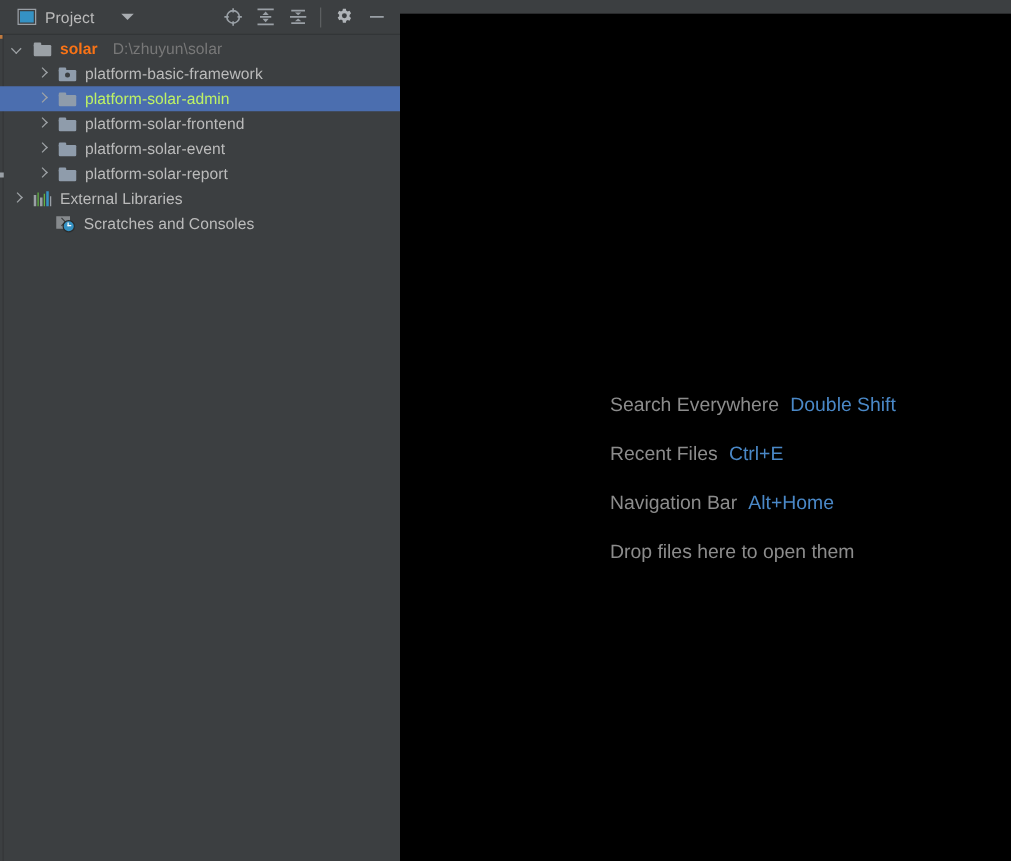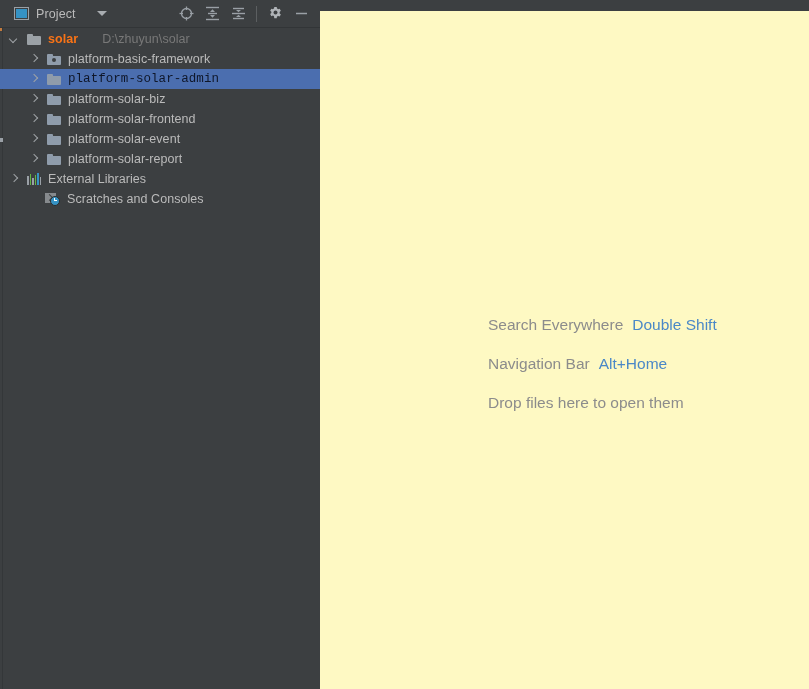--- a/index.html
+++ b/index.html
@@ -262,30 +262,30 @@
     width: 3px; height: 1px;
     background: #ffffff;
   }
   .label {
     color: #bbbbbb;
     font-size: 12.5px;
     letter-spacing: .05px;
   }
   .label.bold { font-weight: bold; color: #f97316; }
   .label.dim { color: #787878; font-weight: normal; }
-  .row.selected .label { color: #0f172a; font-family: Liberation Mono, monospace; }
+  .row.selected .label { color: #bef264; }
 
   
   .editor {
     position: absolute;
     left: 320px;
     top: 11px;
     width: 489px;
     height: 678px;
-    background: #fef9c3;
+    background: #000000;
   }
   .hints {
     position: absolute;
     left: 168px;
     top: 294px;
     display: flex;
     flex-direction: column;
   }
   .hint {
     height: 39px;
@@ -374,21 +374,21 @@
         <div class="row">
           <span style="display: block; flex: 0 0 auto; width: 10px; height: 1px;"></span>
           <span class="arrow down"></span>
           <span style="display: block; flex: 0 0 auto; width: 8px; height: 1px;"></span>
           <span class="icon folder grey">
             <span class="ftab"></span>
             <span class="fbody"></span>
           </span>
           <span style="display: block; flex: 0 0 auto; width: 7px; height: 1px;"></span>
           <span class="label bold">solar</span>
-          <span class="label dim" style="margin-left: 24px;">D:\zhuyun\solar</span>
+          <span class="label dim" style="margin-left: 12px;">D:\zhuyun\solar</span>
         </div>
         <div class="row">
           <span style="display: block; flex: 0 0 auto; width: 30px; height: 1px;"></span>
           <span class="arrow right"></span>
           <span style="display: block; flex: 0 0 auto; width: 8px; height: 1px;"></span>
           <span class="icon folder mod">
             <span class="ftab"></span>
             <span class="fbody"></span>
             <span class="fdot"></span>
           </span>
@@ -398,31 +398,20 @@
         <div class="row selected">
           <span style="display: block; flex: 0 0 auto; width: 30px; height: 1px;"></span>
           <span class="arrow right"></span>
           <span style="display: block; flex: 0 0 auto; width: 8px; height: 1px;"></span>
           <span class="icon folder">
             <span class="ftab"></span>
             <span class="fbody"></span>
           </span>
           <span style="display: block; flex: 0 0 auto; width: 7px; height: 1px;"></span>
           <span class="label">platform-solar-admin</span>
-        </div>
-        <div class="row">
-          <span style="display: block; flex: 0 0 auto; width: 30px; height: 1px;"></span>
-          <span class="arrow right"></span>
-          <span style="display: block; flex: 0 0 auto; width: 8px; height: 1px;"></span>
-          <span class="icon folder">
-            <span class="ftab"></span>
-            <span class="fbody"></span>
-          </span>
-          <span style="display: block; flex: 0 0 auto; width: 7px; height: 1px;"></span>
-          <span class="label">platform-solar-biz</span>
         </div>
         <div class="row">
           <span style="display: block; flex: 0 0 auto; width: 30px; height: 1px;"></span>
           <span class="arrow right"></span>
           <span style="display: block; flex: 0 0 auto; width: 8px; height: 1px;"></span>
           <span class="icon folder">
             <span class="ftab"></span>
             <span class="fbody"></span>
           </span>
           <span style="display: block; flex: 0 0 auto; width: 7px; height: 1px;"></span>
@@ -482,20 +471,24 @@
       </div>
   </div>
 
   <div class="editor">
     <div class="hints" id="hints">
         <div class="hint">
           <span class="hint-name">Search Everywhere</span>
           <span class="hint-key">Double Shift</span>
         </div>
         <div class="hint">
+          <span class="hint-name">Recent Files</span>
+          <span class="hint-key">Ctrl+E</span>
+        </div>
+        <div class="hint">
           <span class="hint-name">Navigation Bar</span>
           <span class="hint-key">Alt+Home</span>
         </div>
         <div class="hint">
           <span class="hint-name">Drop files here to open them</span>
         </div>
       </div>
   </div>
 
 </div>

